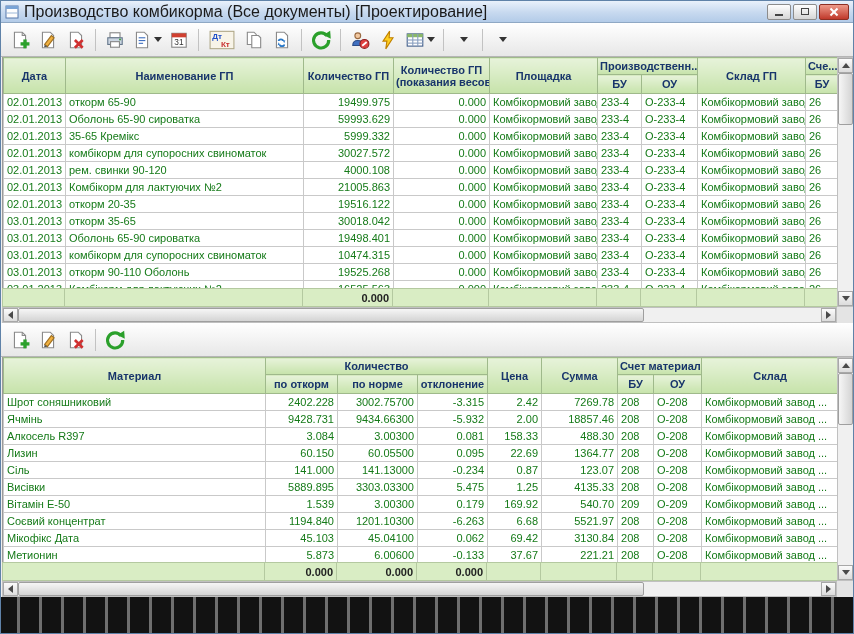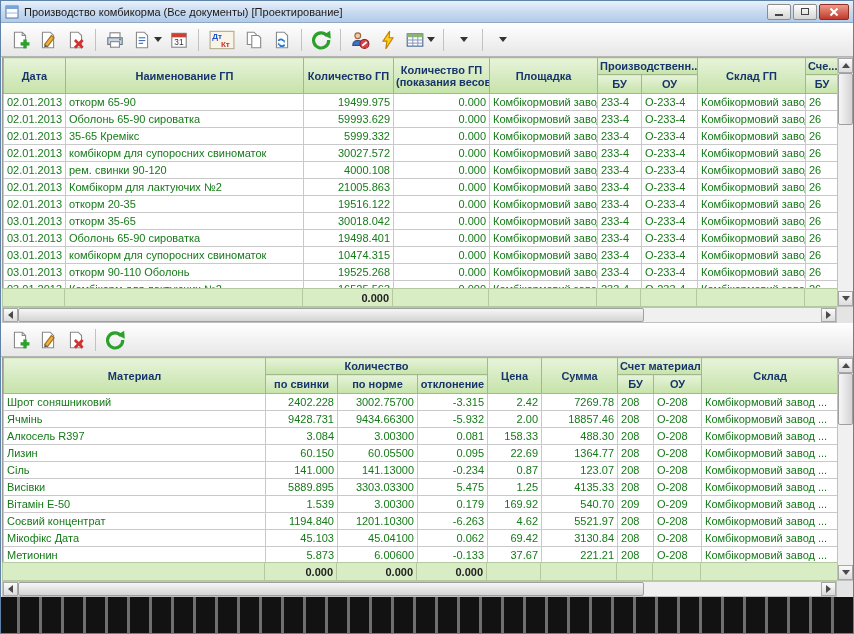--- a/index.html
+++ b/index.html
@@ -5,21 +5,21 @@
   * { box-sizing: border-box; margin:0; padding:0; }
   html,body { width:854px; height:634px; overflow:hidden; background:#3a3a3a;
     font-family:"Liberation Sans", sans-serif; font-size:11px; }
   .window { width:854px; height:634px; border:1px solid #5f82a8; background:#efefef;
     display:flex; flex-direction:column; overflow:hidden; }
 
   
   .titlebar { height:22px; flex:0 0 22px; display:flex; align-items:center; padding:0 4px;
     background:linear-gradient(#e9f1fb,#c7d9ef 55%,#b3cbe8); border-bottom:1px solid #8fa8c4; }
   .titlebar .app-ico { width:14px; height:14px; margin-right:5px; }
-  .titlebar .ttl { flex:1; color:#1a1a1a; font-size:11px; white-space:nowrap; overflow:hidden; }
+  .titlebar .ttl { flex:1; color:#1a1a1a; font-size:16px; white-space:nowrap; overflow:hidden; }
   .winbtns { display:flex; gap:2px; }
   .winbtn { width:24px; height:16px; border:1px solid #8c8c8c; border-radius:2px;
     background:linear-gradient(#fefefe,#d6d6d6); display:flex; align-items:center; justify-content:center; position:relative; }
   .winbtn.close { background:linear-gradient(#ee9a8a,#c0392b); border-color:#8d2f23; width:30px; }
   .glyph-min { width:8px; height:2px; background:#444; margin-top:6px; }
   .glyph-max { width:8px; height:7px; border:1.5px solid #444; }
   .glyph-x { position:absolute; inset:0; }
   .glyph-x::before,.glyph-x::after { content:""; position:absolute; left:50%; top:50%; width:10px; height:2px; background:#fff; }
   .glyph-x::before { transform:translate(-50%,-50%) rotate(45deg); }
   .glyph-x::after  { transform:translate(-50%,-50%) rotate(-45deg); }
@@ -498,21 +498,21 @@
           <thead>
             <tr class="h1">
               <th rowspan="2">Материал</th>
               <th colspan="3">Количество</th>
               <th rowspan="2">Цена</th>
               <th rowspan="2">Сумма</th>
               <th colspan="2">Счет материала</th>
               <th rowspan="2">Склад</th>
             </tr>
             <tr class="h2">
-              <th>по свинки</th>
+              <th>по откорм</th>
               <th>по норме</th>
               <th>отклонение</th>
               <th>БУ</th>
               <th>ОУ</th>
             </tr>
           </thead>
           <tbody id="mat-body">
               <tr>
                 <td>Шрот соняшниковий</td>
                 <td class="num dark">2402.228</td>
@@ -588,21 +588,21 @@
                 <td class="num dark">540.70</td>
                 <td>209</td>
                 <td>О-209</td>
                 <td>Комбікормовий завод ...</td>
               </tr>
               <tr>
                 <td>Соєвий концентрат</td>
                 <td class="num dark">1194.840</td>
                 <td class="num dark">1201.10300</td>
                 <td class="num dark">-6.263</td>
-                <td class="num dark">4.62</td>
+                <td class="num dark">6.68</td>
                 <td class="num dark">5521.97</td>
                 <td>208</td>
                 <td>О-208</td>
                 <td>Комбікормовий завод ...</td>
               </tr>
               <tr>
                 <td>Мікофікс Дата</td>
                 <td class="num dark">45.103</td>
                 <td class="num dark">45.04100</td>
                 <td class="num dark">0.062</td>

